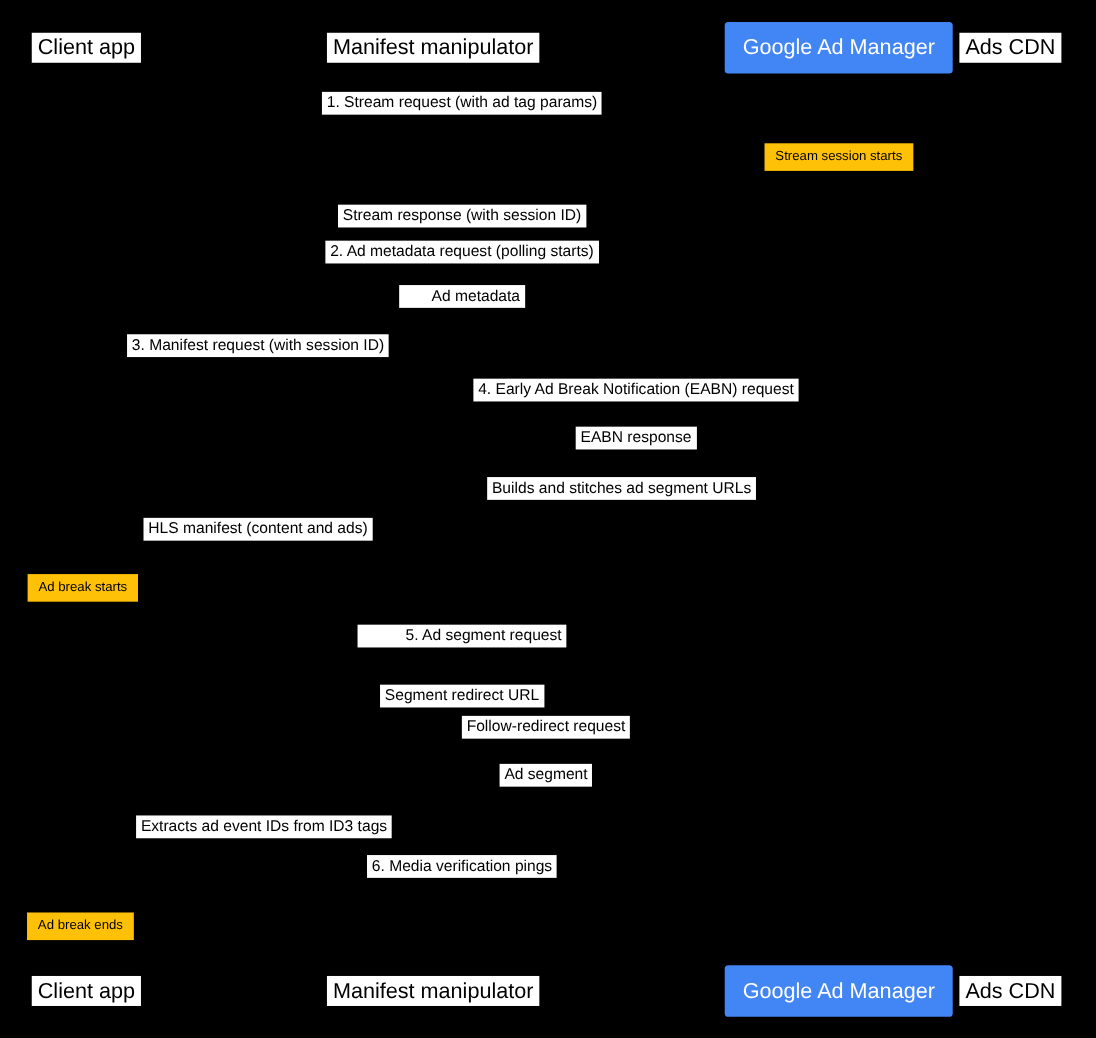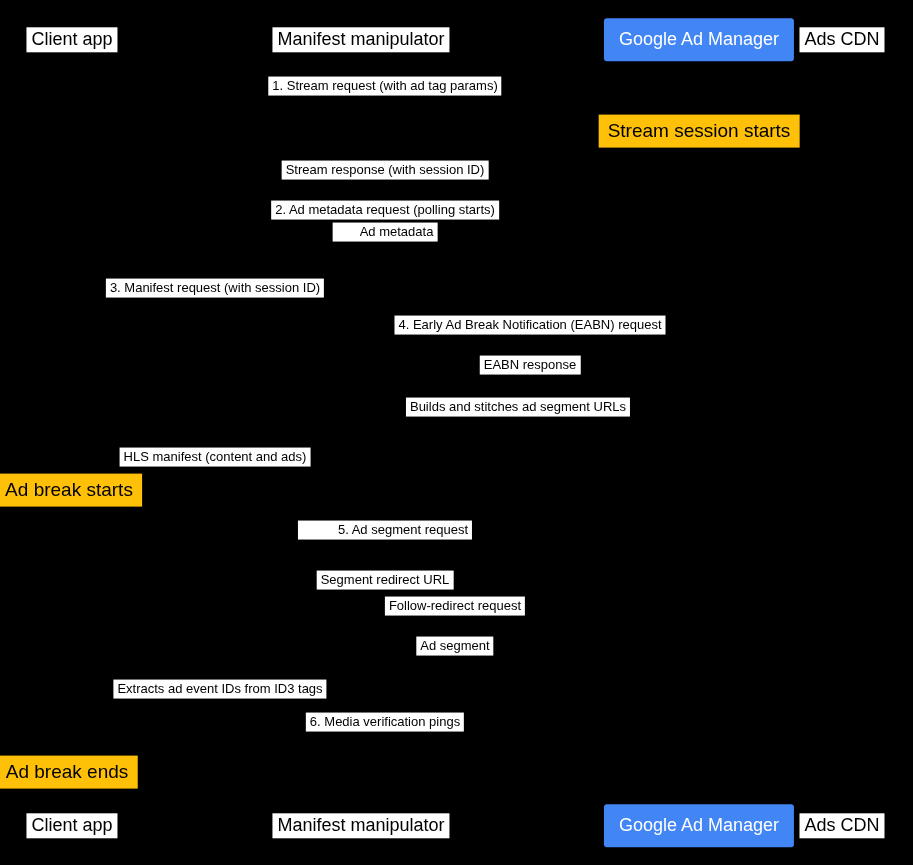--- a/index.html
+++ b/index.html
@@ -23,21 +23,21 @@
     font-size: 13px;
     line-height: 1.3;
     padding: 1px 4px;
     white-space: nowrap;
   }
   .note {
     position: absolute;
     transform: translate(-50%, -50%);
     background: var(--note-bg, #ffc107);
     color: var(--note-text, #000000);
-    font-size: 19px;
+    font-size: 11px;
     line-height: 1.2;
     padding: 5px 9px;
     white-space: nowrap;
   }
   .participant {
     position: absolute;
     transform: translate(-50%, -50%);
     background: var(--label-bg, #ffffff);
     color: var(--label-text, #000000);
     font-size: 18px;
@@ -59,35 +59,35 @@
 
   <div class="participant" style="left:72px; top:40px;">Client app</div>
   <div class="participant" style="left:361px; top:40px;">Manifest manipulator</div>
   <div class="participant highlight" style="left:699px; top:40px;">Google Ad Manager</div>
   <div class="participant" style="left:842px; top:40px;">Ads CDN</div>
 
   <div class="msg" style="left:385px; top:86px;">1. Stream request (with ad tag params)</div>
 
   <div class="note" style="left:699px; top:131px;">Stream session starts</div>
 
-  <div class="msg" style="left:385px; top:170px;">Stream response (with session ID)</div>
+  <div class="msg" style="left:385px; top:180px;">Stream response (with session ID)</div>
 
   <div class="msg" style="left:385px; top:210px;">2. Ad metadata request (polling starts)</div>
 
-  <div class="msg" style="left:385px; top:232px;padding-left:27px;">Ad metadata</div>
+  <div class="msg" style="left:385px; top:247px;padding-left:27px;">Ad metadata</div>
 
   <div class="msg" style="left:215px; top:288px;">3. Manifest request (with session ID)</div>
 
   <div class="msg" style="left:530px; top:325px;">4. Early Ad Break Notification (EABN) request</div>
 
   <div class="msg" style="left:530px; top:365px;">EABN response</div>
 
   <div class="msg" style="left:518px; top:407px;">Builds and stitches ad segment URLs</div>
 
-  <div class="msg" style="left:215px; top:457px;">HLS manifest (content and ads)</div>
+  <div class="msg" style="left:215px; top:441px;">HLS manifest (content and ads)</div>
 
   <div class="note" style="left:69px; top:490px;">Ad break starts</div>
 
   <div class="msg" style="left:385px; top:530px;padding-left:40px;">5. Ad segment request</div>
 
   <div class="msg" style="left:385px; top:568px;margin-top:12px;">Segment redirect URL</div>
 
   <div class="msg" style="left:455px; top:606px;">Follow-redirect request</div>
 
   <div class="msg" style="left:455px; top:646px;">Ad segment</div>

